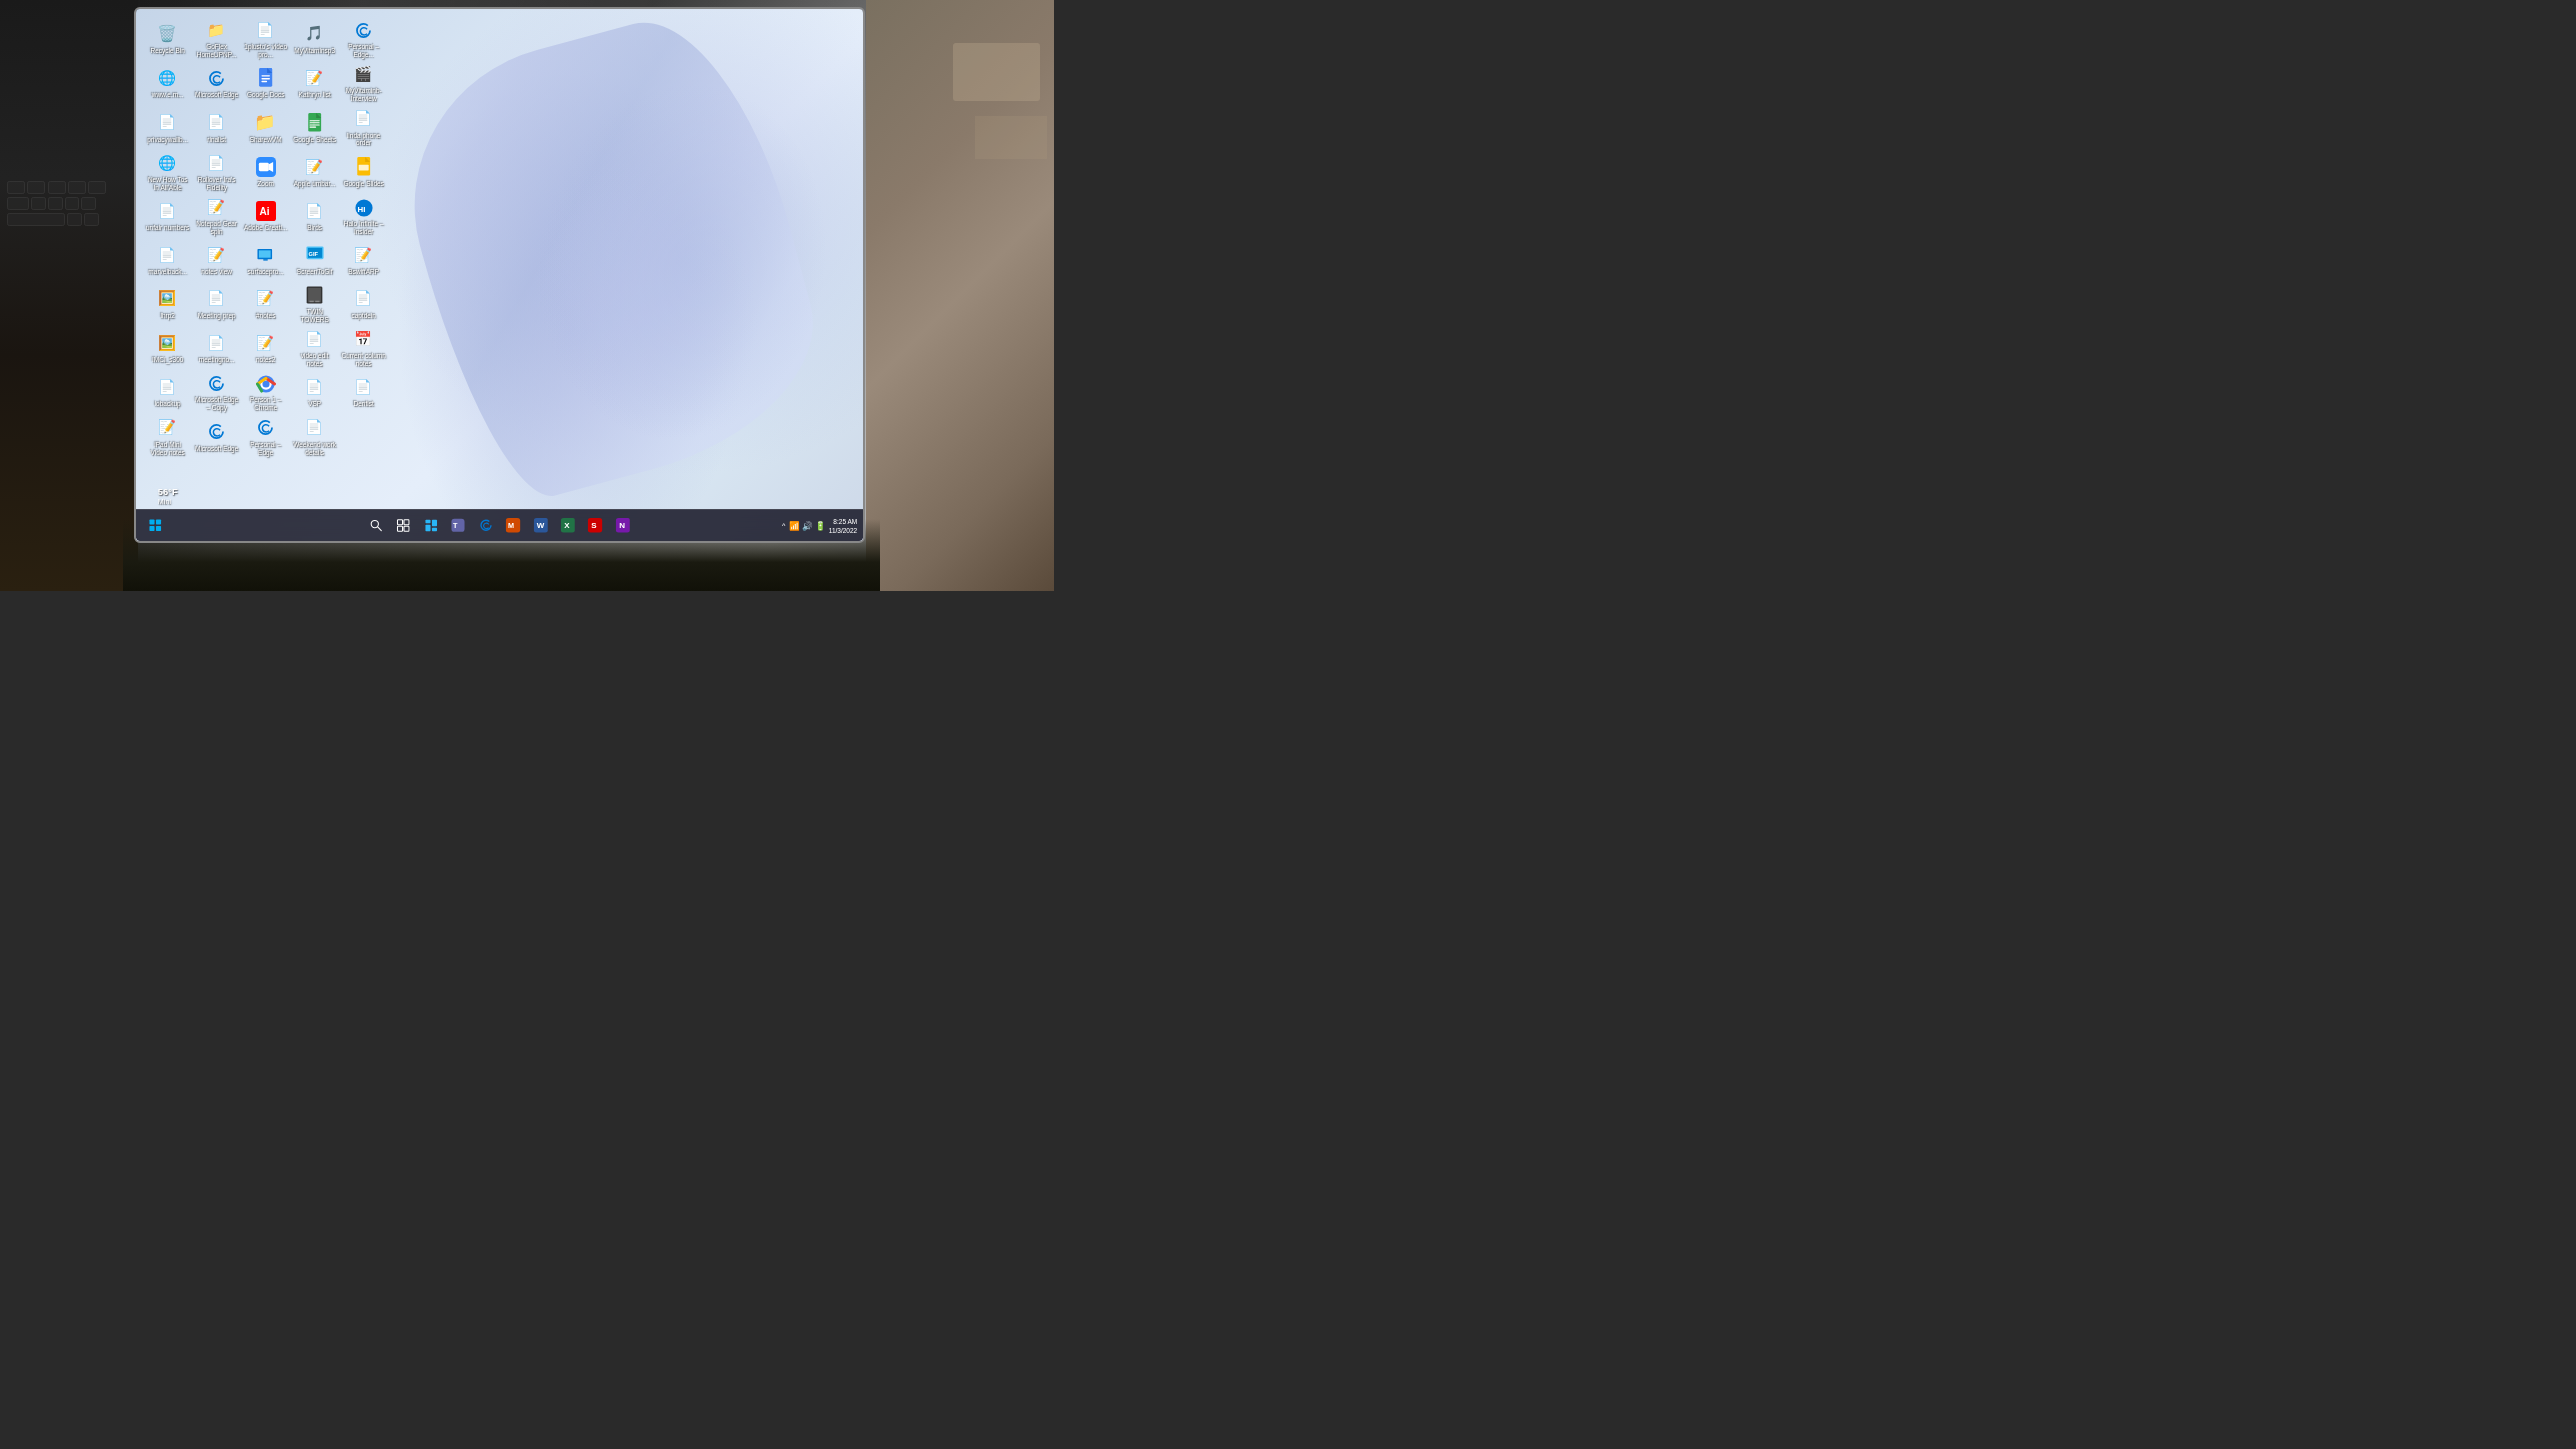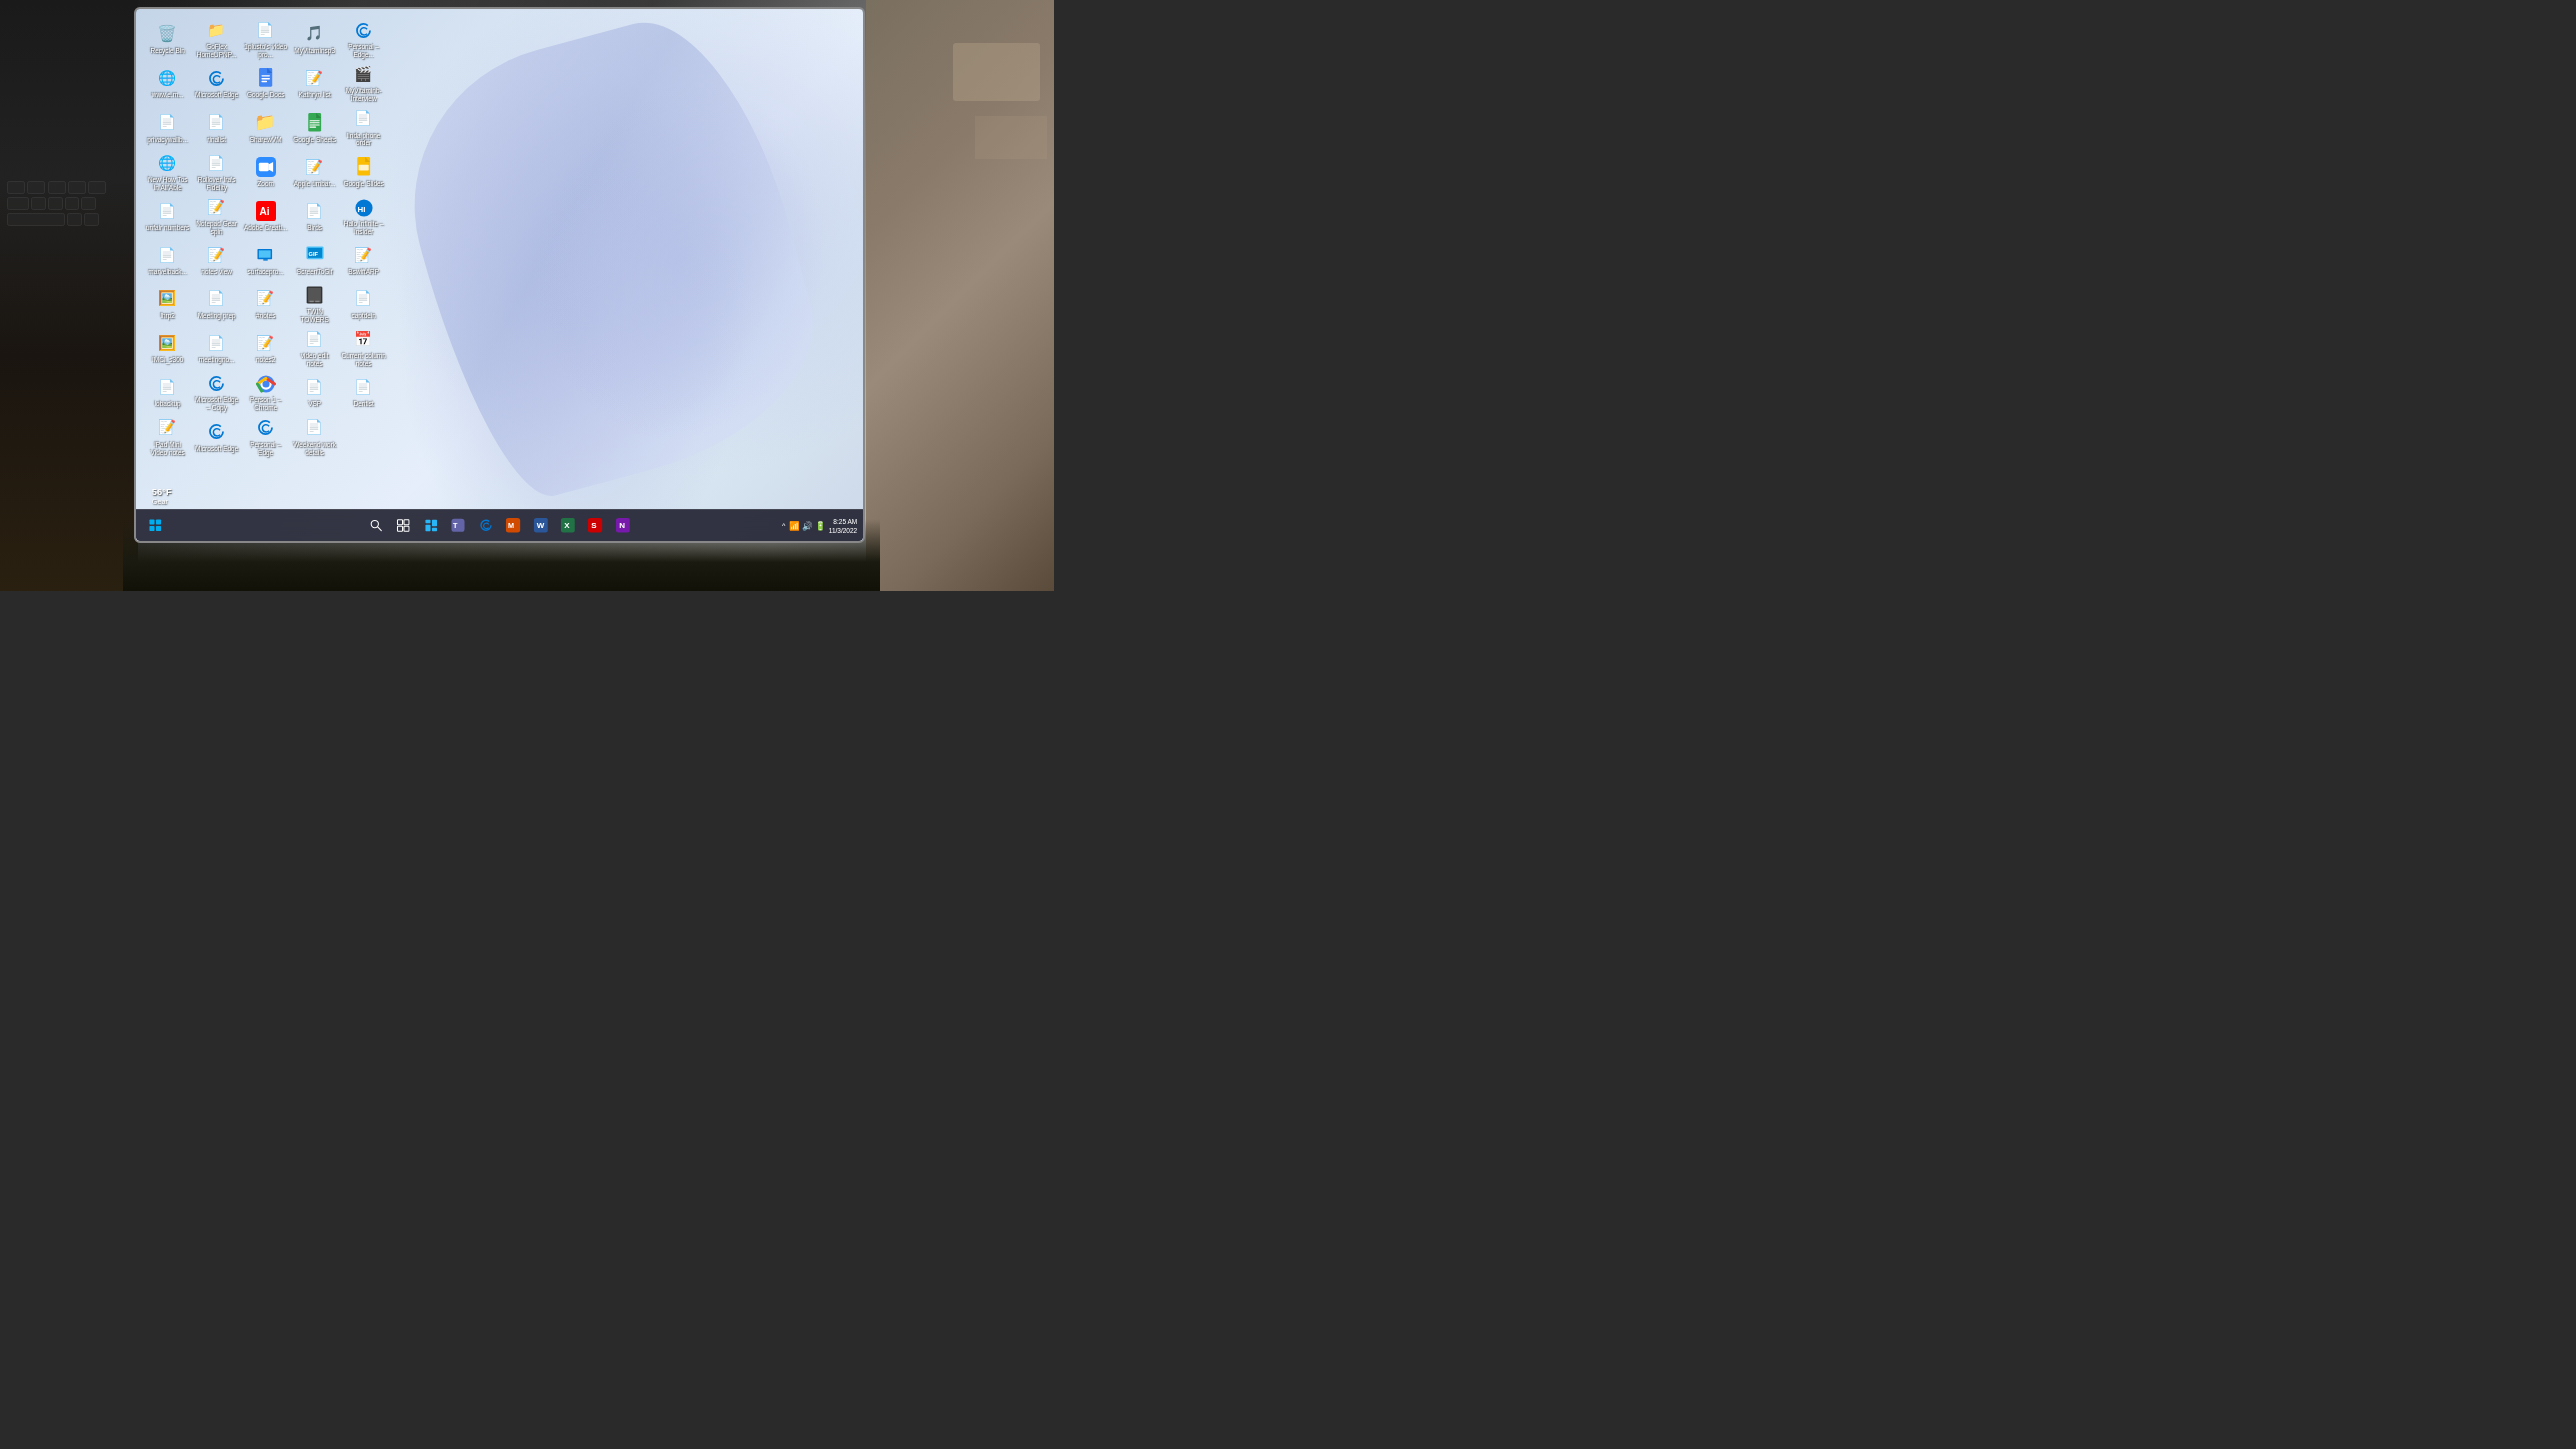--- a/index.html
+++ b/index.html
@@ -156,21 +156,21 @@
       align-items: center;
       gap: 2.2px;
       font-size: 7.2px;
       color: #fff;
     }
 
     
     .weather-widget {
       position: absolute;
       bottom: 32px;
-      left: 10px;
+      left: 16px;
       background: transparent;
       padding: 2.9px 5.8px;
       color: #fff;
       font-size: 7.2px;
     }
 
     
     .perspective-overlay {
       position: absolute;
       inset: 0;
@@ -702,21 +702,21 @@
         </div>
         <div class="time-display">
           <div>8:25 AM</div>
           <div>11/3/2022</div>
         </div>
       </div>
     </div>
 
     <div class="weather-widget">
       <div style="font-size:9.4px; font-weight:bold; color:#fff; text-shadow:0.7px 0.7px 1.4px rgba(0,0,0,0.7);">56°F</div>
-      <div style="font-size:7.2px; color:#fff; text-shadow:0.7px 0.7px 1.4px rgba(0,0,0,0.7);">Gear</div>
+      <div style="font-size:7.2px; color:#fff; text-shadow:0.7px 0.7px 1.4px rgba(0,0,0,0.7);">Mini</div>
     </div>
 
   </div>
 
   <div class="perspective-overlay"></div>
 
 </div>
 
 
 </body></html>

